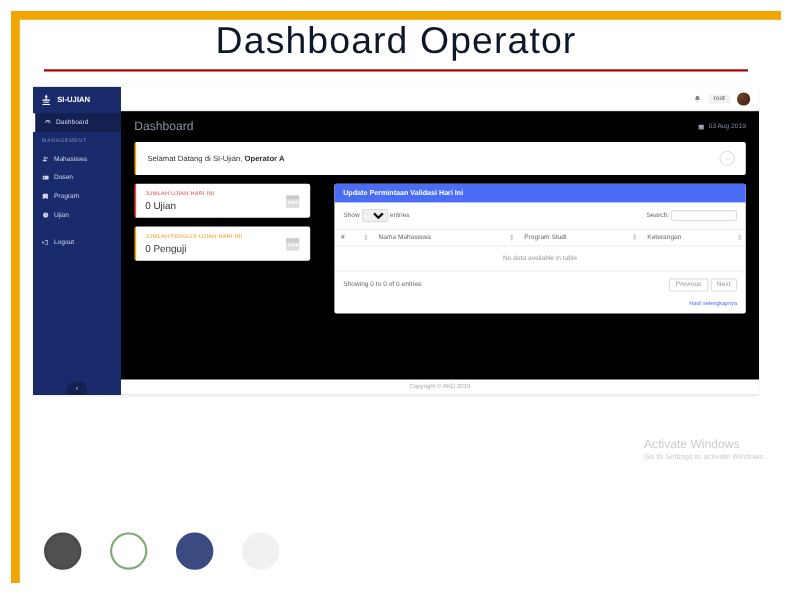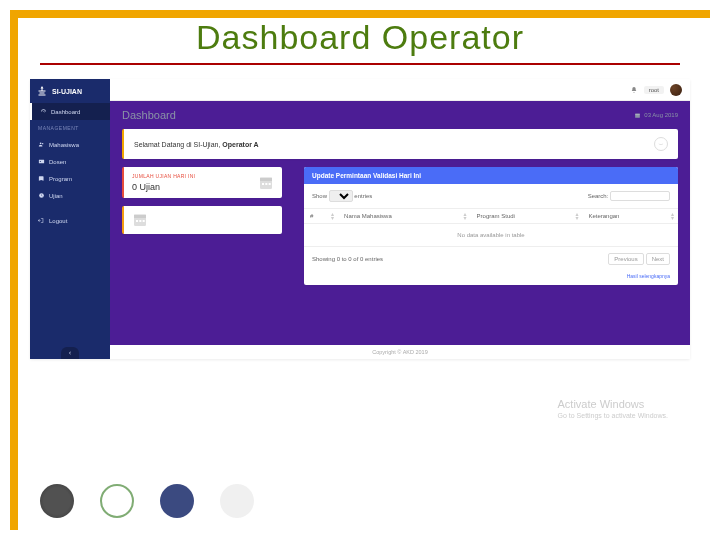--- a/index.html
+++ b/index.html
@@ -1,23 +1,23 @@
 <!DOCTYPE html>
 <html><head>
 <meta charset="utf-8">
 <style>
 * { box-sizing: border-box; margin: 0; padding: 0; }
 body { font-family: Arial, sans-serif; background: #fff; width: 720px; height: 540px; overflow: hidden; position: relative; }
 
 .slide-border { position: absolute; top: 10px; left: 10px; right: 10px; bottom: 10px; border-top: 8px solid #f0a500; border-left: 8px solid #f0a500; }
 
-.slide-title { font-size: 34px; font-weight: 300; color: #4d7c0f; text-align: center; margin: 18px 0 6px 0; letter-spacing: 1px; }
+.slide-title { font-size: 34px; font-weight: 300; color: #0f172a; text-align: center; margin: 18px 0 6px 0; letter-spacing: 1px; }
 .title-underline { height: 2px; background: #a00; margin: 0 40px 14px 40px; }
 
-.app-shot { margin: 0 30px; background: #4c1d95; border-radius: 2px; box-shadow: 0 1px 3px rgba(0,0,0,0.08); display: flex; font-size: 7px; color: #555; height: 280px; position: relative; justify-content: center; }
+.app-shot { margin: 0 30px; background: #000000; border-radius: 2px; box-shadow: 0 1px 3px rgba(0,0,0,0.08); display: flex; font-size: 7px; color: #555; height: 280px; position: relative; justify-content: center; }
 
 .sidebar { width: 80px; background: #1a2b6b; color: #cfd7f0; display: flex; flex-direction: column; }
 .brand { display: flex; align-items: center; gap: 4px; padding: 6px 6px; color: #fff; font-weight: bold; font-size: 7px; }
 .brand svg { width: 12px; height: 12px; }
 .nav-item { padding: 5px 8px; display: flex; align-items: center; gap: 4px; font-size: 6px; cursor: pointer; }
 .nav-item.active { background: #14204f; border-left: 2px solid #fff; }
 .nav-section { padding: 5px 8px; font-size: 5px; color: #7a86b8; letter-spacing: 0.5px; }
 .nav-item svg { width: 7px; height: 7px; fill: #cfd7f0; flex-shrink: 0; }
 .collapse-btn { margin-top: auto; align-self: center; margin-bottom: 0; width: 18px; height: 12px; background: #14204f; border-radius: 6px 6px 0 0; display: flex; align-items: center; justify-content: center; cursor: pointer; }
 .collapse-btn svg { width: 6px; height: 6px; fill: #cfd7f0; }
@@ -64,21 +64,21 @@
 .empty-row td { text-align: center; padding: 8px; color: #999; border-bottom: 1px solid #eee; }
 
 .table-foot { display: flex; justify-content: space-between; align-items: center; padding: 6px 8px; font-size: 6px; color: #666; }
 .pag { display: flex; gap: 2px; }
 .pag span { border: 1px solid #ddd; padding: 2px 5px; border-radius: 2px; cursor: pointer; color: #999; }
 .dl-link { text-align: right; padding: 2px 8px 6px; font-size: 5px; }
 .dl-link a { color: #4a6cf7; text-decoration: none; }
 
 .footer-note { position: absolute; bottom: 0; left: 80px; right: 0; text-align: center; font-size: 5.5px; color: #aaa; padding: 4px; background: #fff; }
 
-.watermark { position: absolute; right: 52px; bottom: 120px; color: #ccc; font-size: 11px; line-height: 1.2; }
+.watermark { position: absolute; right: 24px; bottom: 120px; color: #ccc; font-size: 11px; line-height: 1.2; }
 .watermark .sub { font-size: 7px; }
 
 .logo-strip { position: absolute; bottom: 22px; left: 40px; right: 40px; display: flex; gap: 26px; align-items: center; opacity: 0.85; }
 .logo-strip .logo { width: 34px; height: 34px; border-radius: 50%; display: flex; align-items: center; justify-content: center; font-size: 6px; color: #555; }
 .logo1 { background: radial-gradient(circle,#333 55%,#111); }
 .logo2 { border: 2px solid #6a9e5c; }
 .logo3 { background: #1a2b6b; color:#f0a500; }
 .logo4 { background: #eee; }
 </style>
 </head>
@@ -185,20 +185,24 @@
             </div>
             <svg viewBox="0 0 24 24">
                 <rect x="3" y="4" width="18" height="17" rx="2"></rect>
                 <rect x="3" y="4" width="18" height="5" fill="#ccc"></rect>
                 <rect x="6" y="12" width="3" height="3" fill="#fff"></rect>
                 <rect x="11" y="12" width="3" height="3" fill="#fff"></rect>
                 <rect x="16" y="12" width="3" height="3" fill="#fff"></rect>
               </svg>
           </div>
           <div class="stat-card orange">
+            <div>
+              <div class="lbl">JUMLAH PENGUJI UJIAN HARI INI</div>
+              <div class="val">0 Penguji</div>
+            </div>
             <svg viewBox="0 0 24 24">
                 <rect x="3" y="4" width="18" height="17" rx="2"></rect>
                 <rect x="3" y="4" width="18" height="5" fill="#ccc"></rect>
                 <rect x="6" y="12" width="3" height="3" fill="#fff"></rect>
                 <rect x="11" y="12" width="3" height="3" fill="#fff"></rect>
                 <rect x="16" y="12" width="3" height="3" fill="#fff"></rect>
               </svg>
           </div>
         </div>
 

